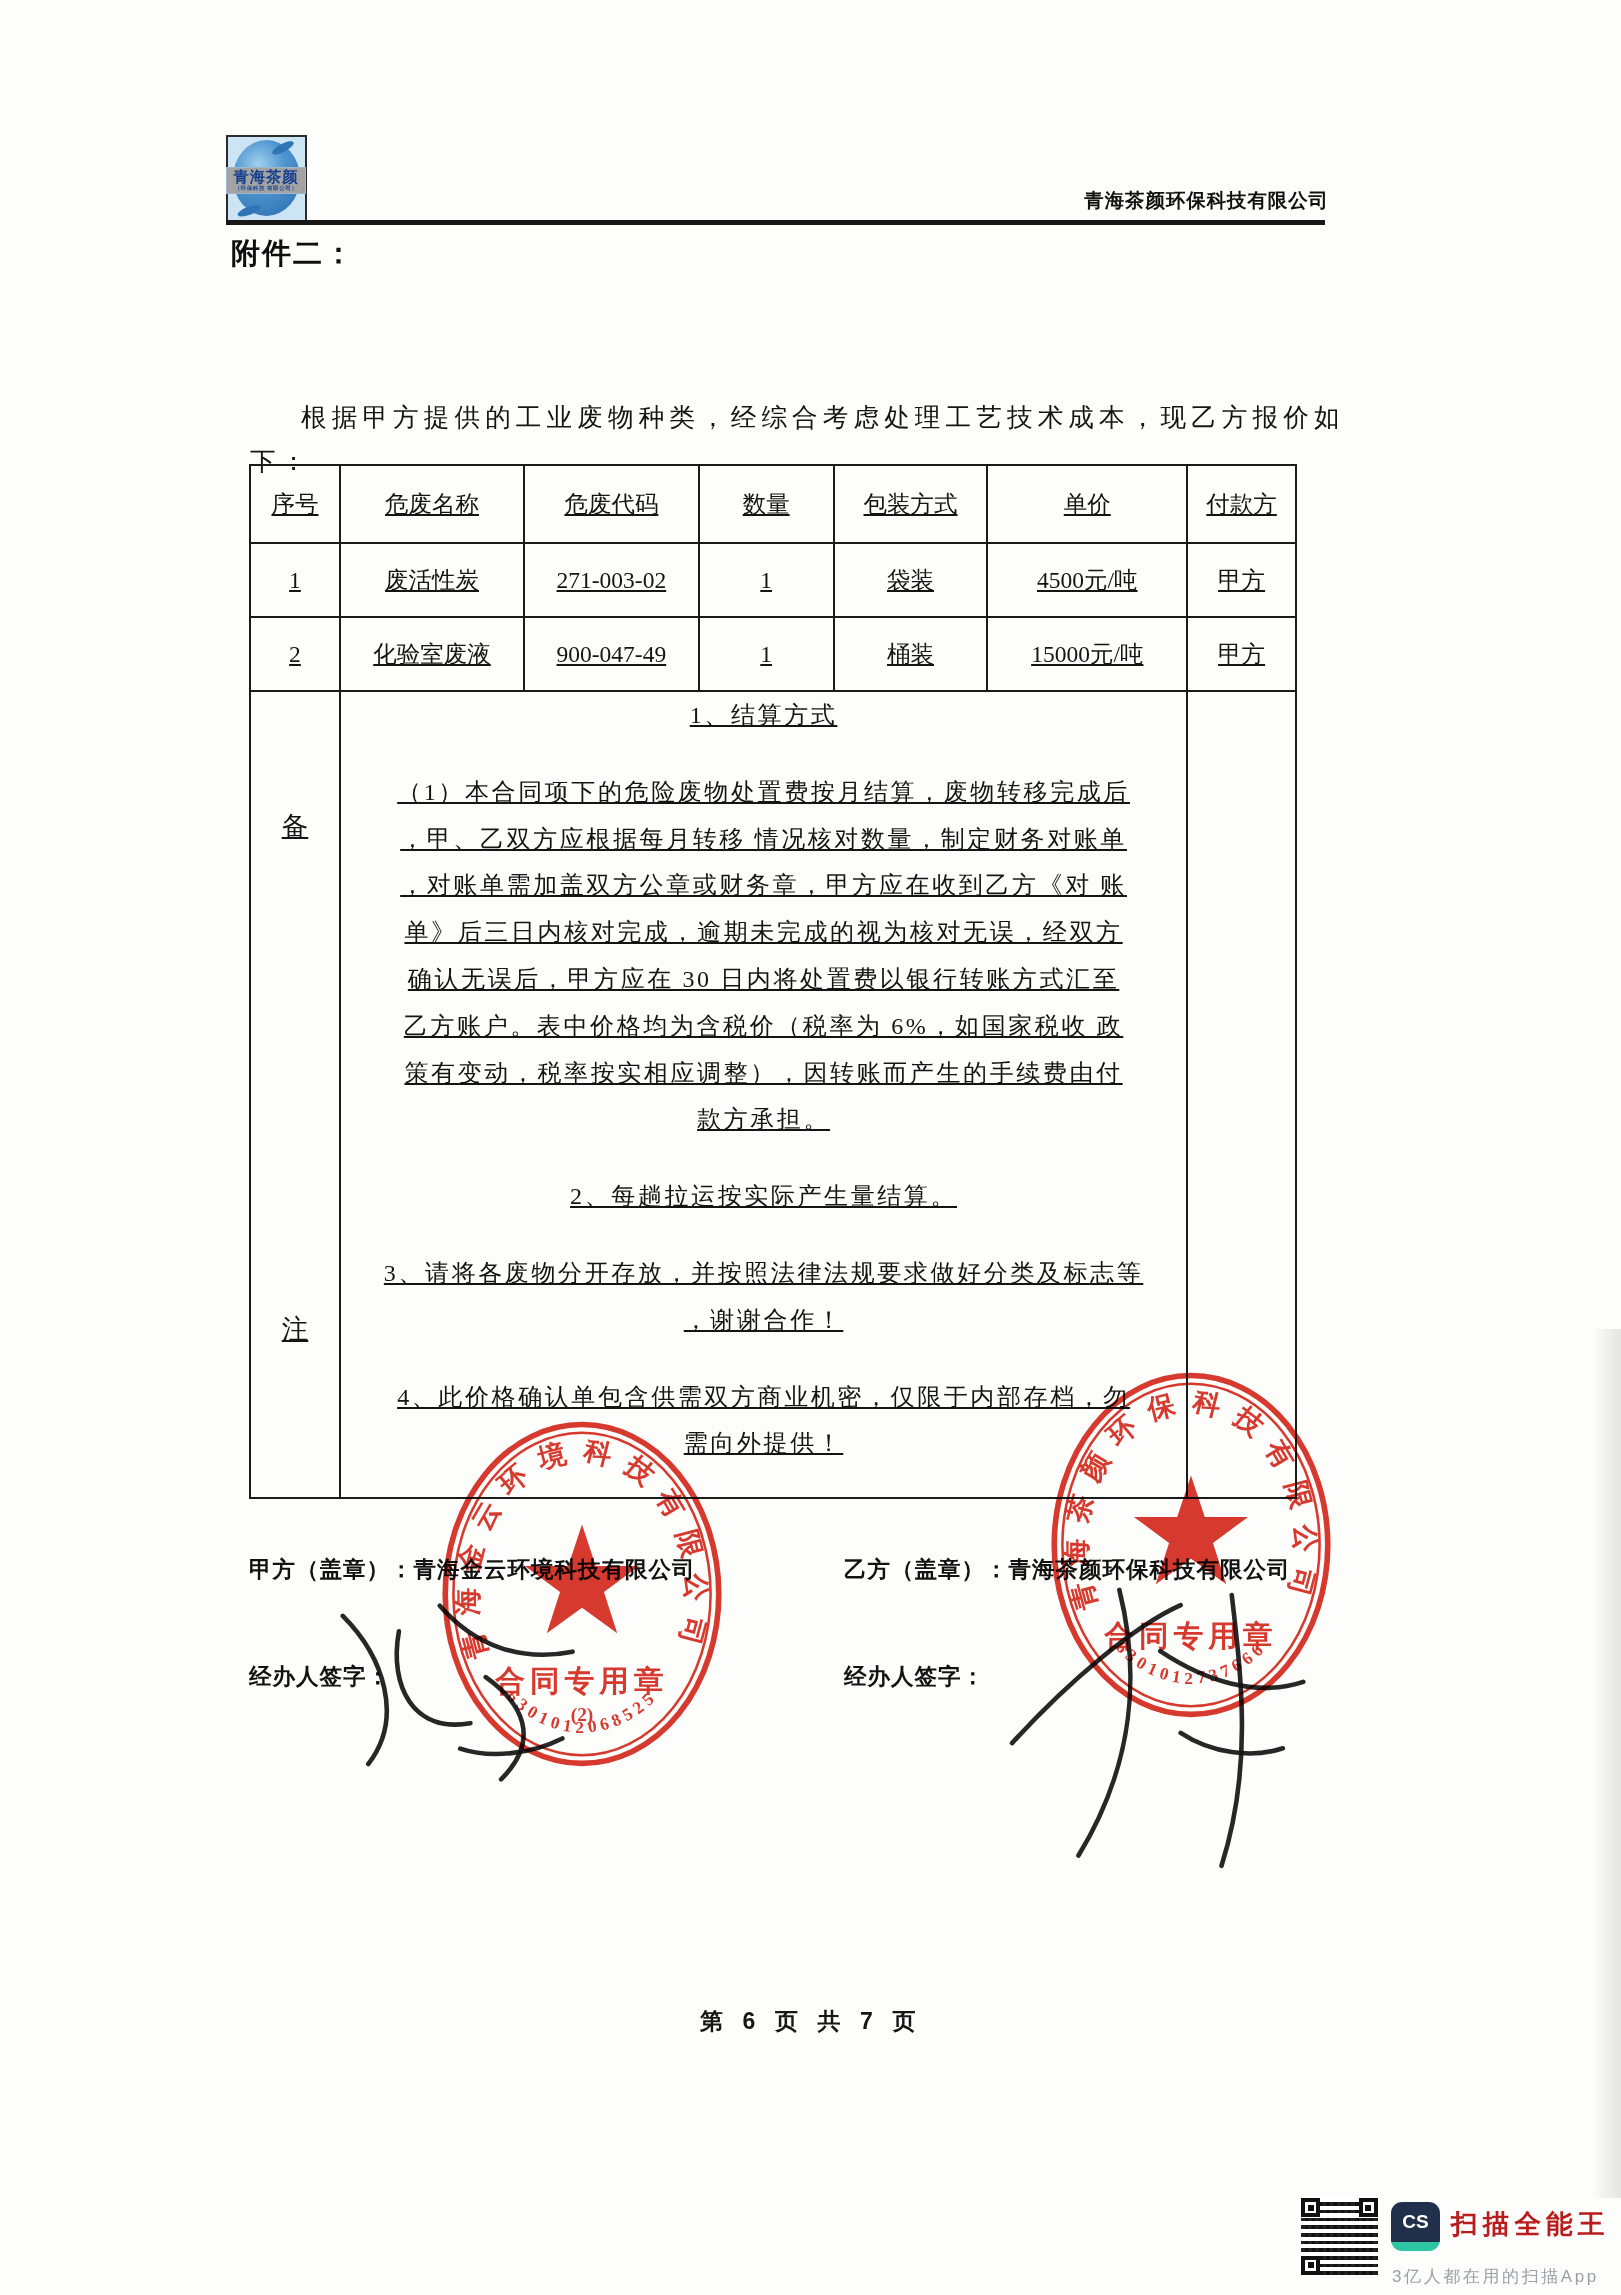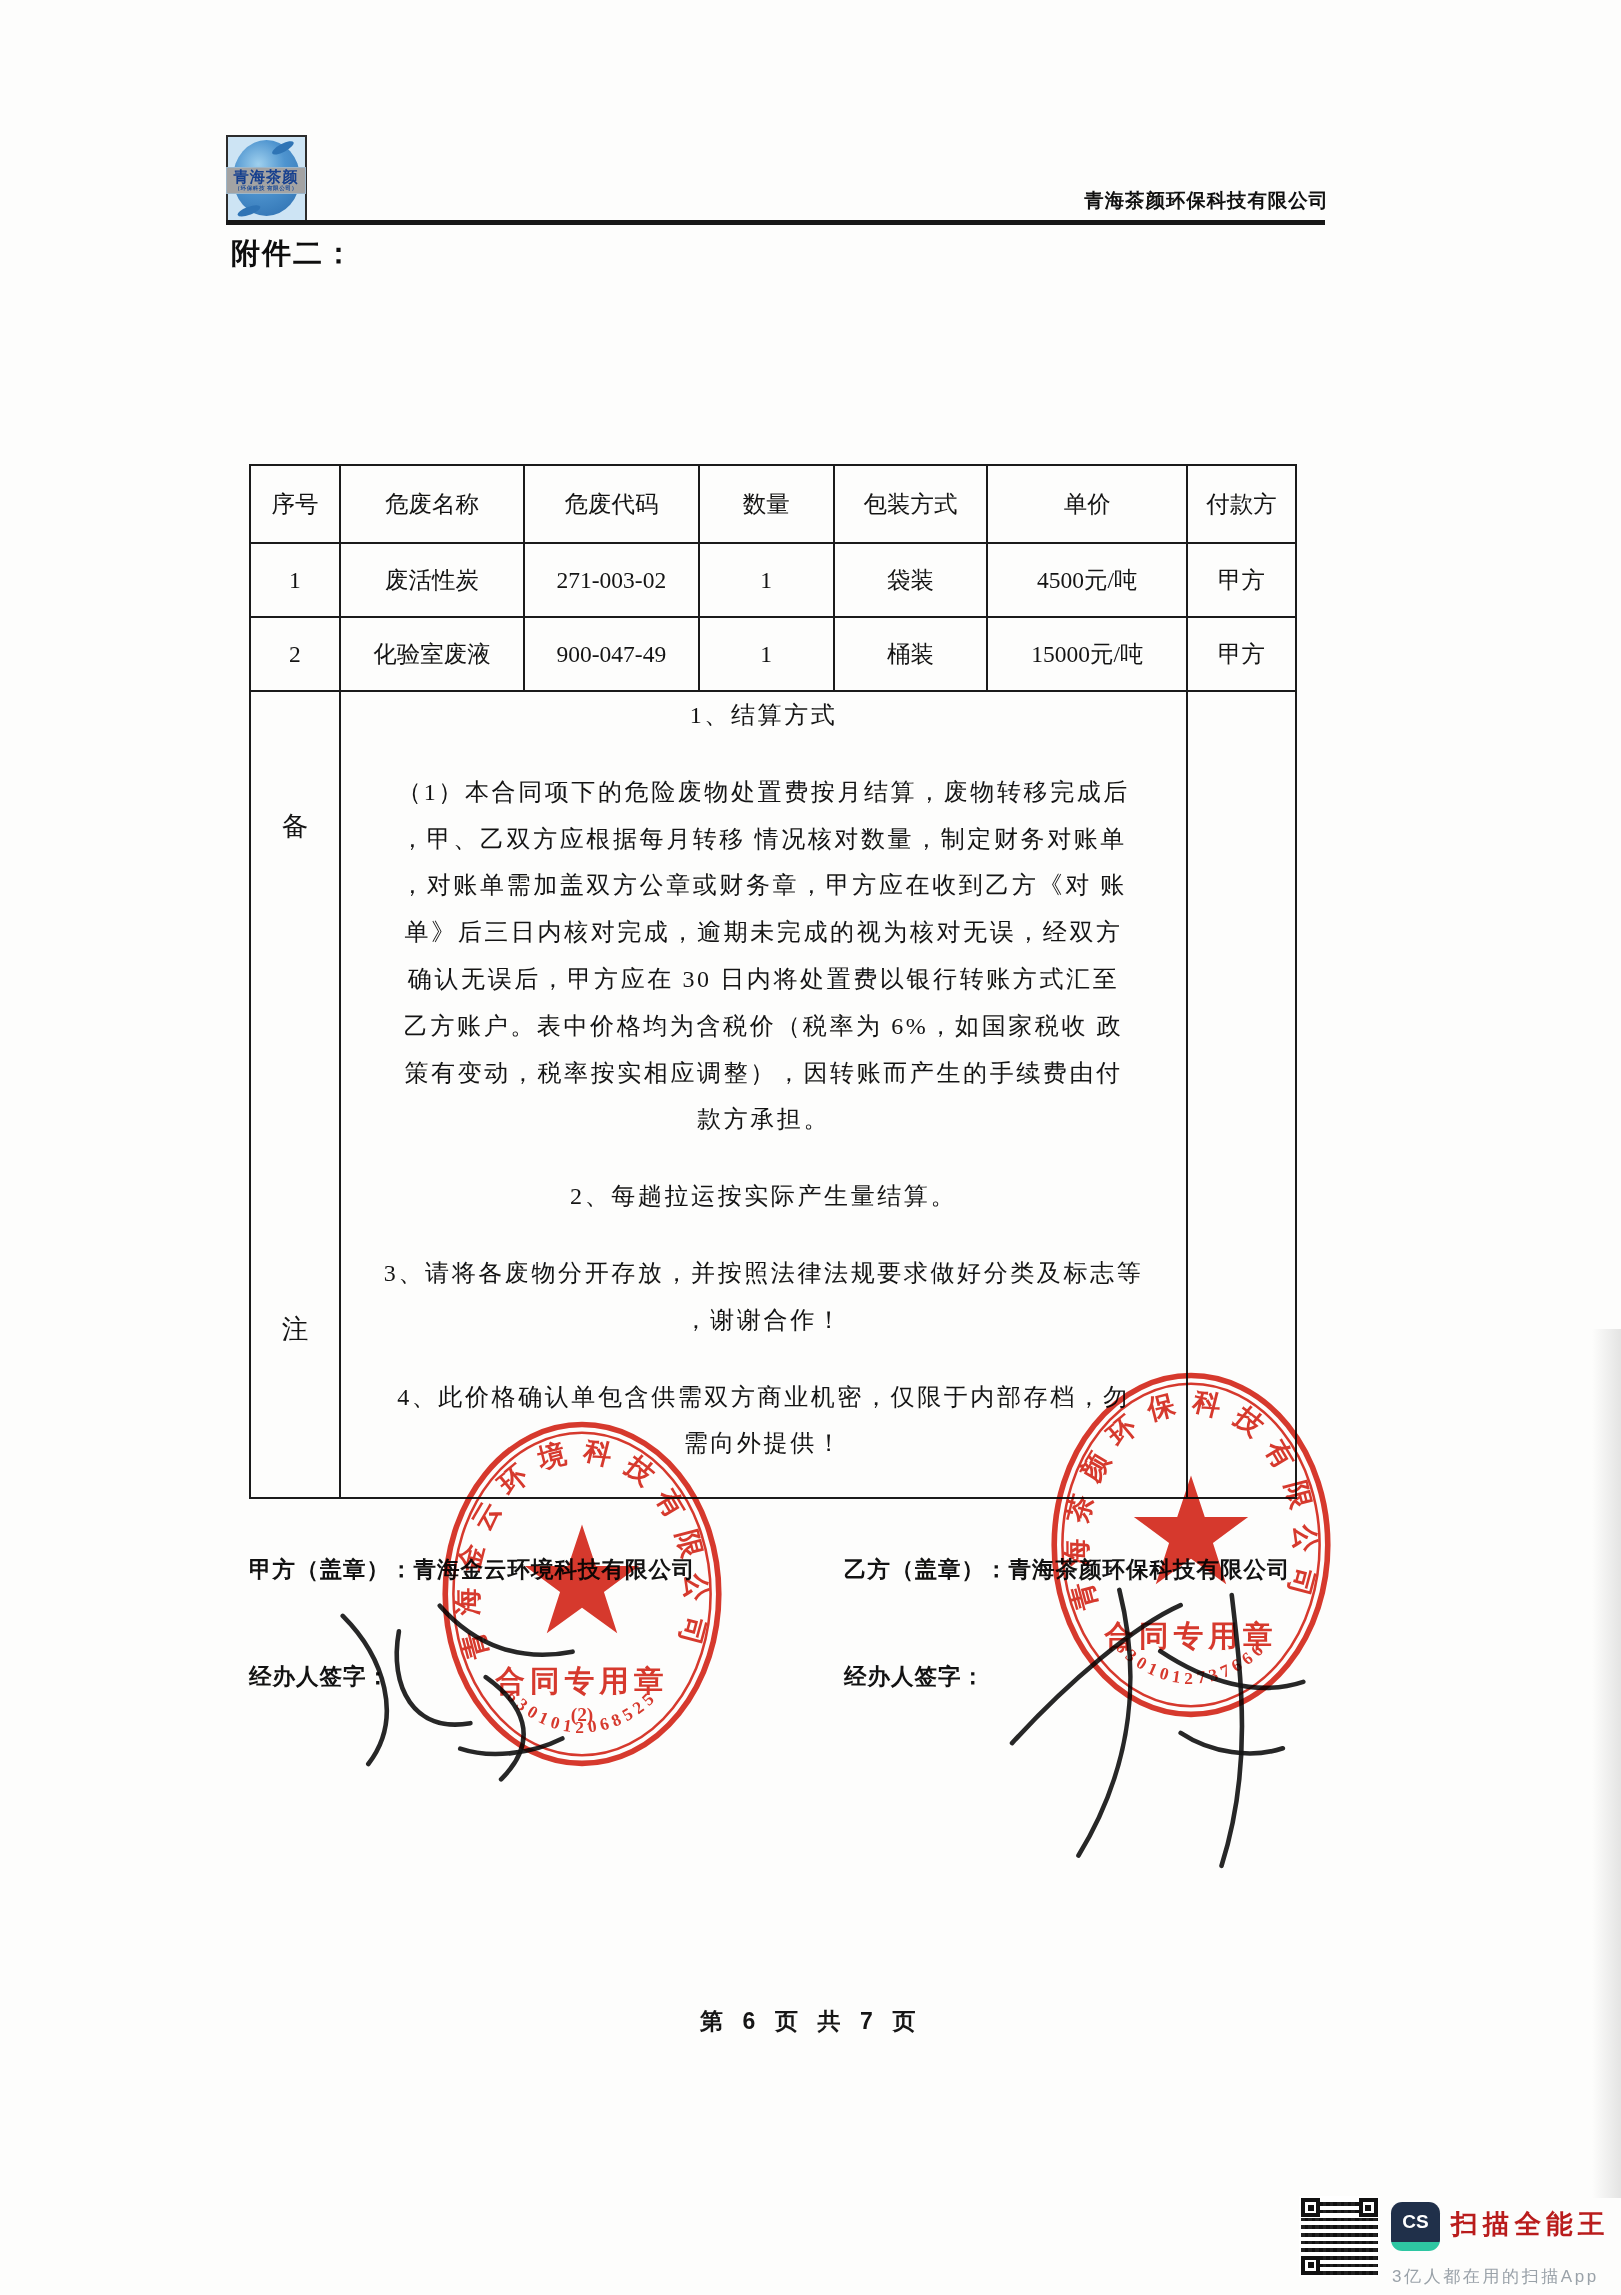--- a/index.html
+++ b/index.html
@@ -29,21 +29,21 @@
         font-family:"Liberation Sans",sans-serif;font-weight:bold;font-size:36px;letter-spacing:3.6px;color:#0c0c0c;}
   .intro{position:absolute;left:250px;top:396px;width:1135px;font-size:25.6px;line-height:1.72;
         letter-spacing:5.1px;color:#141414;}
   .intro-l1{text-indent:51px;white-space:nowrap;}
   .intro-l2{white-space:nowrap;}
 
   
   .table-wrap{position:absolute;left:249px;top:464px;width:1048px;}
   table.price{border-collapse:collapse;table-layout:fixed;width:100%;}
   table.price th,table.price td{border:2px solid #1b1b1b;text-align:center;vertical-align:middle;
-        font-size:23.5px;color:#141414;font-weight:normal;padding:0;}
+        font-size:23.5px;color:#141414;font-weight:normal;padding:0;text-decoration:underline;}
   table.price thead tr{height:78px;}
   tr.data-row{height:74px;}
   tr.remarks-row{height:638px;}
   td.remarks-cell{text-align:left;vertical-align:top;padding:21.5px 9.2px 0 14.3px;}
   .rp{white-space:pre-wrap;font-size:24px;line-height:1.95;letter-spacing:2.6px;margin:0 0 30px 0;}
   .remarks-label{display:flex;flex-direction:column;justify-content:space-between;align-items:center;
         height:539px;padding:31px 0 66px;box-sizing:content-box;font-size:26.6px;}
 
   
   .sig-label{position:absolute;font-family:"Liberation Sans",sans-serif;font-weight:600;
@@ -91,20 +91,24 @@
     <div class="logo-leaf" style="left:9.2px;top:70px;transform:rotate(-20deg);"></div>
     <div class="logo-band">
       <div class="logo-band-l1">青海茶颜</div>
       <div class="logo-band-l2">（环保科技 有限公司）</div>
     </div>
   </div>
   <div class="header-company">青海茶颜环保科技有限公司</div>
   <div class="header-line"></div>
   <div class="attachment">附件二：</div>
 
+  <div class="intro">
+    <div class="intro-l1">根据甲方提供的工业废物种类，经综合考虑处理工艺技术成本，现乙方报价如</div>
+    <div class="intro-l2">下：</div>
+  </div>
 
   <div class="table-wrap">
     <table class="price">
       <colgroup>
         <col style="width:8.6%">
           <col style="width:17.6%">
           <col style="width:16.7%">
         <col style="width:12.9%">
           <col style="width:14.7%">
           <col style="width:19.1%">

